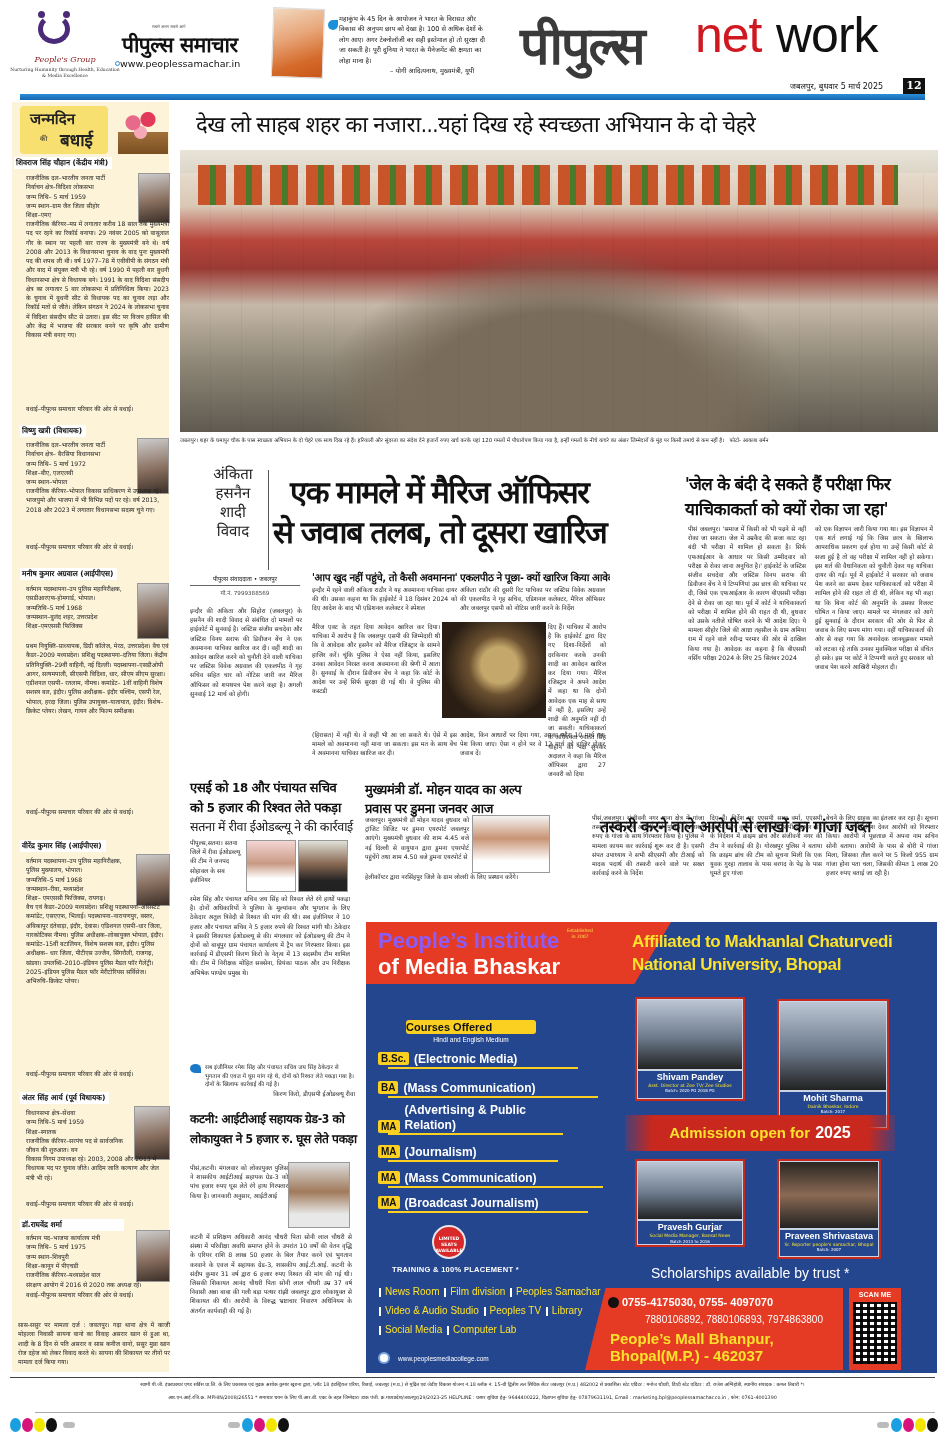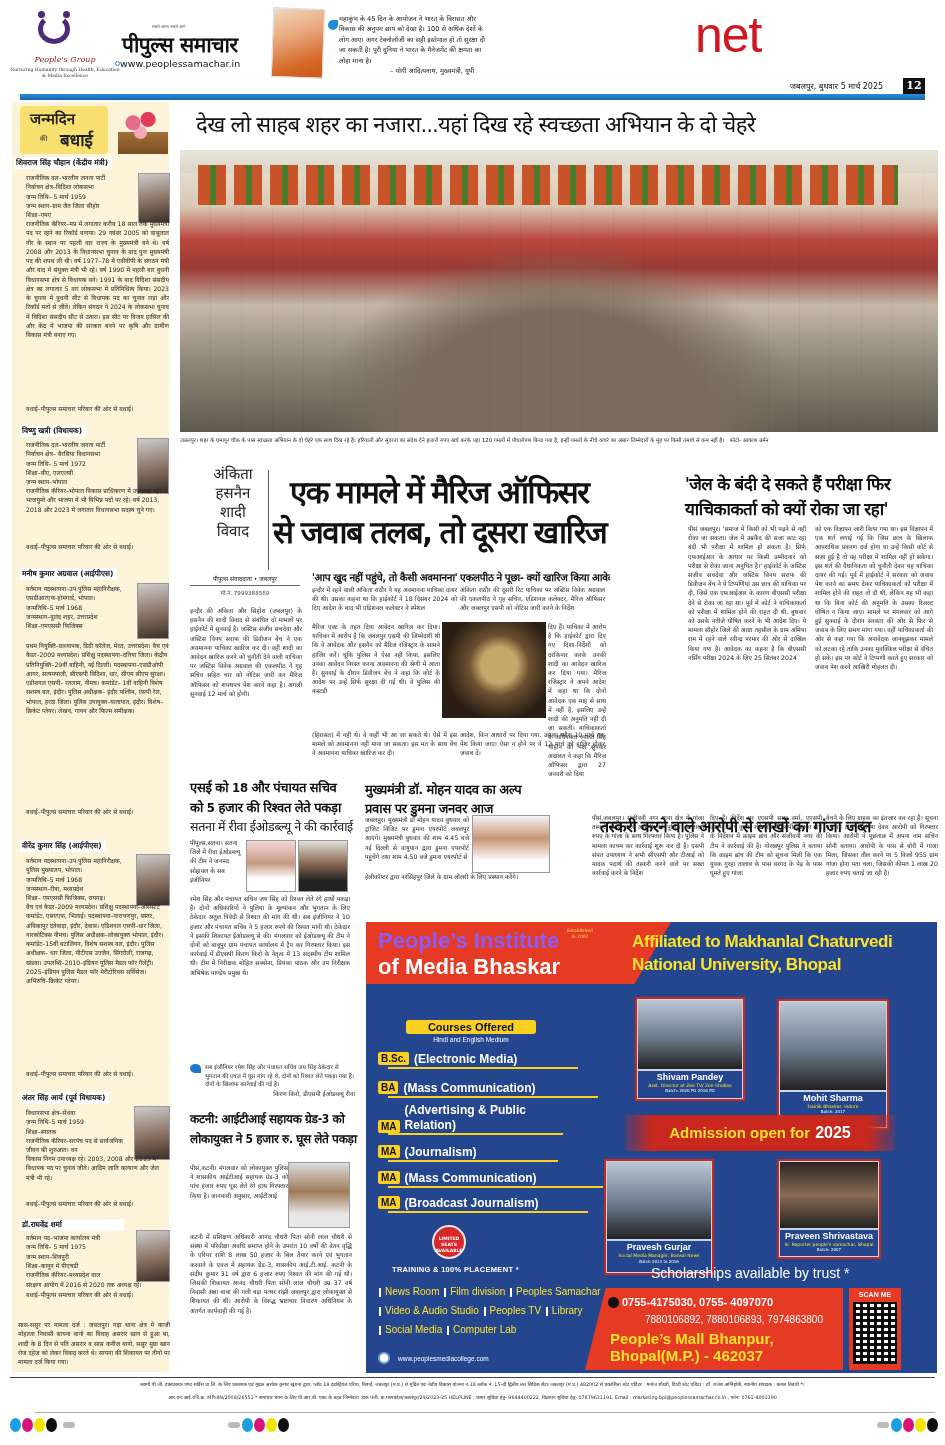--- a/index.html
+++ b/index.html
@@ -63,21 +63,21 @@
 .ganja-head{left:600px;top:815px;font-size:16px;font-weight:bold;color:#111;letter-spacing:-0.5px;font-family:"DejaVu Sans Condensed","DejaVu Sans",sans-serif}
 .quote-blue{width:11px;height:9px;background:#1b78c8;border-radius:50% 50% 0 50%}
 
 #ad{left:366px;top:922px;width:571px;height:451px;background:#24468f;overflow:hidden}
 .ad-red{left:366px;top:922px;width:305px;height:62px;background:#e53a24;clip-path:polygon(0 0,100% 0,88% 100%,0 100%)}
 .ad-title1{left:378px;top:928px;font-size:22px;font-weight:bold;color:#8b5cf6;font-family:"Liberation Sans",sans-serif}
 .ad-title2{left:378px;top:954px;font-size:22px;font-weight:bold;color:#fff;font-family:"Liberation Sans",sans-serif}
 .ad-est{left:565px;top:928px;font-size:4.5px;color:#fce04a;text-align:center;width:30px;line-height:6px}
 .ad-aff1{left:632px;top:932px;font-size:17px;font-weight:bold;color:#fce22a;font-family:"Liberation Sans",sans-serif;letter-spacing:-0.4px}
 .ad-aff2{left:632px;top:955px;font-size:17px;font-weight:bold;color:#fce22a;font-family:"Liberation Sans",sans-serif;letter-spacing:-0.4px}
-.courses-badge{left:406px;top:1020px;width:130px;height:14px;background:#fbd020;border-radius:3px;color:#111;font-size:11px;font-weight:bold;text-align:center;line-height:14px;font-family:"Liberation Sans",sans-serif}
+.courses-badge{left:406px;top:1020px;width:130px;height:14px;background:#fbd020;border-radius:3px;color:#111;font-size:11px;font-weight:bold;text-align:left;line-height:14px;font-family:"Liberation Sans",sans-serif}
 .medium{left:406px;top:1036px;width:130px;font-size:6.5px;color:#fff;text-align:center;font-family:"Liberation Sans",sans-serif}
 .course-row{left:378px;height:16px;width:230px}
 .deg{display:inline-block;background:#fbd020;color:#111;font-weight:bold;font-size:10px;padding:0 3px;height:13px;line-height:13px;border-radius:2px;font-family:"Liberation Sans",sans-serif;margin-right:5px;vertical-align:middle}
 .cname{color:#fff;font-weight:bold;font-size:12px;font-family:"Liberation Sans",sans-serif;vertical-align:middle}
 .course-line{height:1.5px;background:#fbd020;width:190px;margin-left:10px}
 .alum{background:#e4e4e4;border:2px solid #c9d4e4;outline:2px solid #c8281e;outline-offset:-1px}
 .alum-photo{height:70%;background:linear-gradient(180deg,#bcc6d4,#6c7a8c 55%,#222 100%)}
 .alum-cap{height:30%;background:#24468f;border-top:2px solid #c9d4e4;text-align:center;color:#fff}
 .alum-name{font-size:9px;font-weight:bold;font-family:"Liberation Sans",sans-serif;line-height:12px}
 .alum-role{font-size:4.5px;color:#fce22a;line-height:5.5px}
@@ -117,21 +117,23 @@
   <div class="abs pg-name">People's Group</div>
   <div class="abs pg-tag">Nurturing Humanity through Health, Education &amp; Media Excellence</div>
   <div class="abs ps-tag">सबसे अलग सबसे आगे</div>
   <div class="abs ps-logo">पीपुल्स समाचार</div>
   <div class="abs ps-url-dot"></div>
   <div class="abs ps-url">www.peoplessamachar.in</div>
   <div class="abs yogi"></div>
   <div class="abs quote-mark"></div>
   <div class="abs quote-text">महाकुंभ के 45 दिन के आयोजन ने भारत के विरासत और विकास की अनुपम छाप को देखा है। 100 से अधिक देशों के लोग आए। अगर टेक्नोलॉजी का सही इस्तेमाल हो तो सुरक्षा दी जा सकती है। पूरी दुनिया ने भारत के मैनेजमेंट की क्षमता का लोहा माना है।</div>
   <div class="abs quote-by">– योगी आदित्यनाथ, मुख्यमंत्री, यूपी</div>
+  <div class="abs pn-hindi">पीपुल्स</div>
   <div class="abs pn-net">net</div>
+  <div class="abs pn-work">work</div>
   <div class="abs dateline">जबलपुर, बुधवार 5 मार्च 2025</div>
   <div class="abs pageno">12</div>
 </div>
 <div class="abs blue-rule"></div>
 
 <div id="side" class="abs"></div>
 <div class="abs side-title-wrap"></div>
 <div class="abs side-title1">जन्मदिन</div>
 <div class="abs side-ki">की</div>
 <div class="abs side-title2">बधाई</div>
@@ -296,21 +298,21 @@
   <div class="alum-cap">
     <div class="alum-name">Mohit Sharma</div>
     <div class="alum-role">Dainik Bhaskar, Indore</div>
     <div class="alum-batch">Batch: 2017</div>
   </div>
 </div>
 <div class="abs admission">
   <span class="adm-t">Admission open for</span>
   <span class="adm-y">2025</span>
 </div>
-<div class="abs alum" style="left:605px;top:1160px;width:108px;height:114px">
+<div class="abs alum" style="left:636px;top:1160px;width:108px;height:86px">
   <div class="alum-photo"></div>
   <div class="alum-cap">
     <div class="alum-name">Pravesh Gurjar</div>
     <div class="alum-role">Social Media Manager, Bansal News</div>
     <div class="alum-batch">Batch 2013 to 2016</div>
   </div>
 </div>
 <div class="abs alum" style="left:778px;top:1160px;width:102px;height:98px">
   <div class="alum-photo" style="background:linear-gradient(180deg,#2a2622,#8a6a54 50%,#222 100%)"></div>
   <div class="alum-cap">

